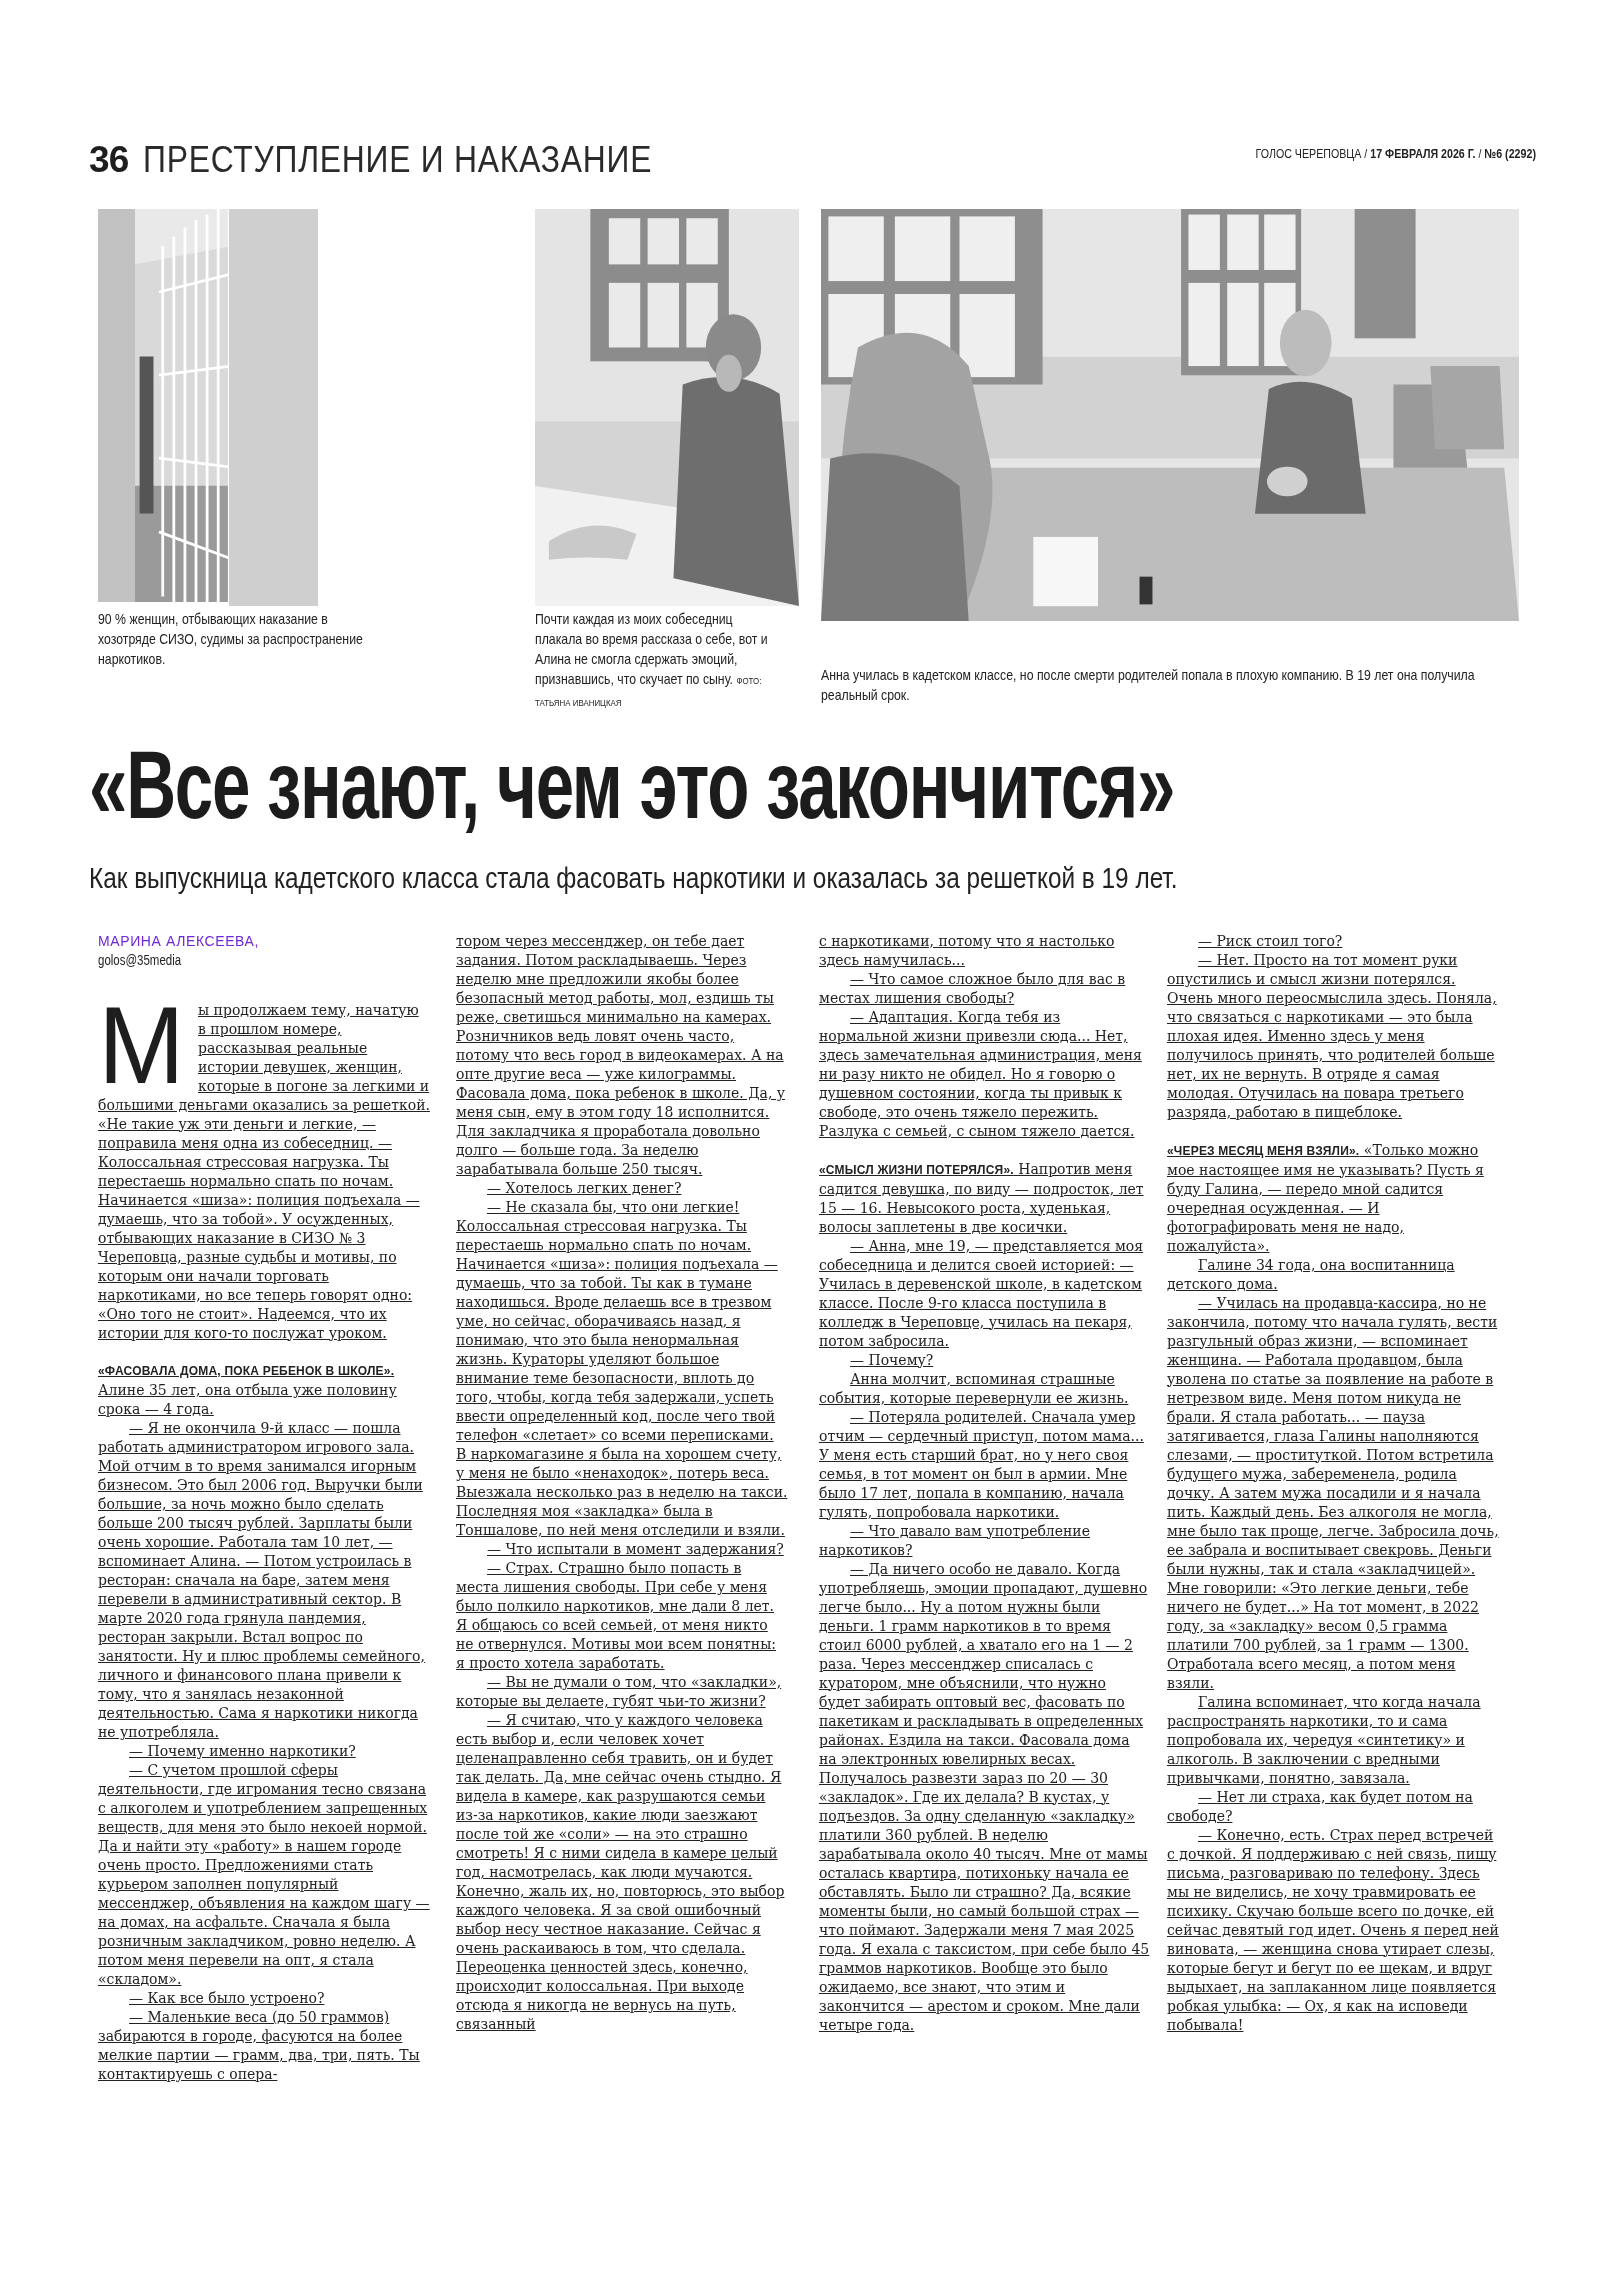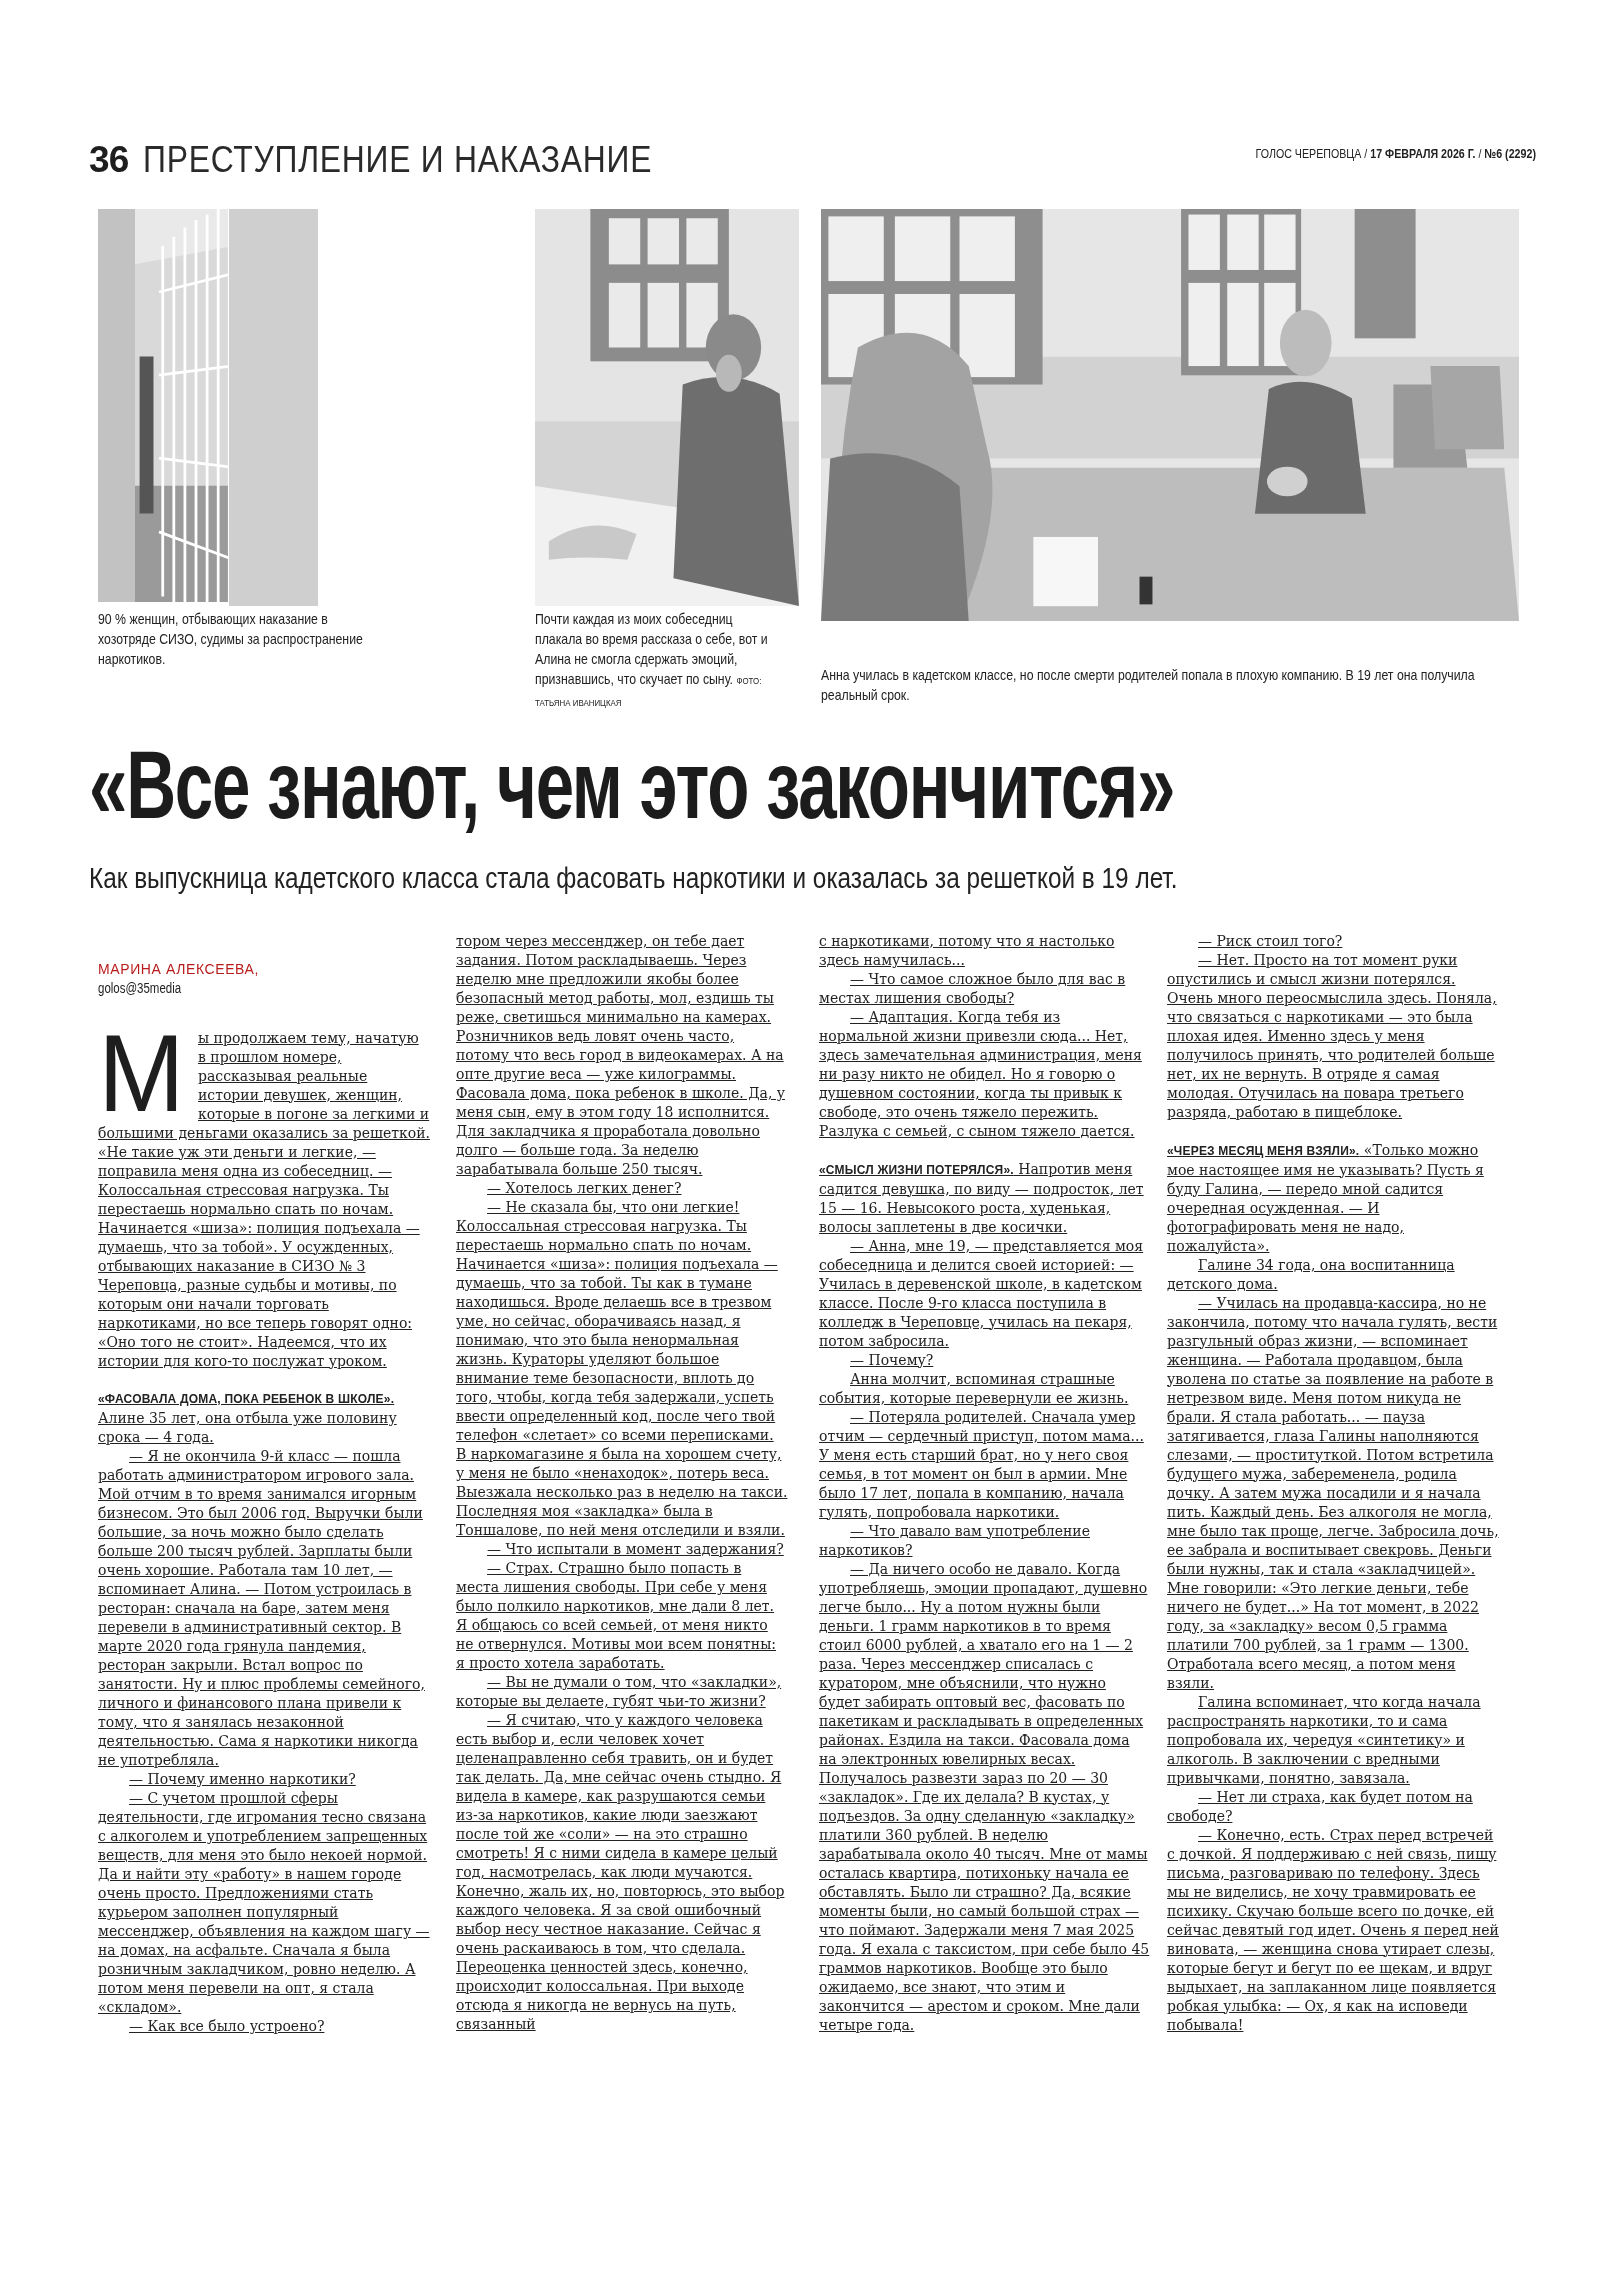--- a/index.html
+++ b/index.html
@@ -19,21 +19,21 @@
 
     .headline { position: absolute; left: 89px; top: 729px; width: 1477px; font-family: "Liberation Sans", sans-serif; font-weight: bold; font-size: 96px; line-height: 111px; color: #1c1c1c; letter-spacing: -1.8px; transform: scaleX(0.72); transform-origin: left top; white-space: nowrap; }
     .subhead { position: absolute; left: 89px; top: 860px; width: 1661px; font-family: "Liberation Sans", sans-serif; font-size: 29px; line-height: 37px; color: #222; transform: scaleX(0.84); transform-origin: left top; white-space: nowrap; }
 
     .col { position: absolute; top: 932px; width: 332px; font-family: "DejaVu Serif", serif; font-size: 14px; line-height: 19px; color: #222; text-align: left; }
     .col p { margin: 0; text-indent: 31px; text-decoration: underline; }
     .col p.noindent { text-indent: 0; }
     .col p.gap { margin-top: 18.5px; }
     .col .sect { font-family: "Liberation Sans", sans-serif; font-weight: bold; font-size: 12px; letter-spacing: 0.2px; }
 
-    .byline-name { font-family: "Liberation Sans", sans-serif; font-size: 14px; line-height: 18.5px; letter-spacing: 0.6px; color: #b91c1c; margin-top: 28px; }
+    .byline-name { font-family: "Liberation Sans", sans-serif; font-size: 14px; line-height: 18.5px; letter-spacing: 0.6px; color: #6d28d9; }
     .byline-mail { font-family: "Liberation Sans", sans-serif; font-size: 14px; line-height: 18.5px; color: #222; transform: scaleX(0.82); transform-origin: left top; display: inline-block; }
 
     .dropcap-wrap { margin-top: 31px; }
     .dropcap { float: left; font-family: "Liberation Sans", sans-serif; font-weight: normal; font-size: 109px; line-height: 83px; height: 89px; margin: 3.7px 11px 0 -1.8px; color: #1e1e1e; transform: scaleX(0.95); }
   </style>
 </head>
 <body>
 
 <div class="page-header">
   <div class="page-num">36</div>
@@ -159,20 +159,21 @@
   <div class="byline-mail">golos@35media</div>
   <div class="dropcap-wrap">
     <span class="dropcap">М</span>
     <p class="noindent">ы продолжаем тему, начатую в прошлом номере, рассказывая реальные истории девушек, женщин, которые в погоне за легкими и большими деньгами оказались за решеткой. «Не такие уж эти деньги и легкие, — поправила меня одна из собеседниц. — Колоссальная стрессовая нагрузка. Ты перестаешь нормально спать по ночам. Начинается «шиза»: полиция подъехала — думаешь, что за тобой». У осужденных, отбывающих наказание в СИЗО № 3 Череповца, разные судьбы и мотивы, по которым они начали торговать наркотиками, но все теперь говорят одно: «Оно того не стоит». Надеемся, что их истории для кого-то послужат уроком.</p>
   </div>
   <p class="noindent gap"><span class="sect">«ФАСОВАЛА ДОМА, ПОКА РЕБЕНОК В ШКОЛЕ».</span><span> Алине 35 лет, она отбыла уже половину срока — 4 года.</span></p>
   <p>— Я не окончила 9-й класс — пошла работать администратором игрового зала. Мой отчим в то время занимался игорным бизнесом. Это был 2006 год. Выручки были большие, за ночь можно было сделать больше 200 тысяч рублей. Зарплаты были очень хорошие. Работала там 10 лет, — вспоминает Алина. — Потом устроилась в ресторан: сначала на баре, затем меня перевели в административный сектор. В марте 2020 года грянула пандемия, ресторан закрыли. Встал вопрос по занятости. Ну и плюс проблемы семейного, личного и финансового плана привели к тому, что я занялась незаконной деятельностью. Сама я наркотики никогда не употребляла.</p>
   <p>— Почему именно наркотики?</p>
   <p>— С учетом прошлой сферы деятельности, где игромания тесно связана с алкоголем и употреблением запрещенных веществ, для меня это было некоей нормой. Да и найти эту «работу» в нашем городе очень просто. Предложениями стать курьером заполнен популярный мессенджер, объявления на каждом шагу — на домах, на асфальте. Сначала я была розничным закладчиком, ровно неделю. А потом меня перевели на опт, я стала «складом».</p>
   <p>— Как все было устроено?</p>
+  <p>— Маленькие веса (до 50 граммов) забираются в городе, фасуются на более мелкие партии — грамм, два, три, пять. Ты контактируешь с опера-</p>
 </div>
 
 <div class="col" style="left:456px;">
   <p class="noindent">тором через мессенджер, он тебе дает задания. Потом раскладываешь. Через неделю мне предложили якобы более безопасный метод работы, мол, ездишь ты реже, светишься минимально на камерах. Розничников ведь ловят очень часто, потому что весь город в видеокамерах. А на опте другие веса — уже килограммы. Фасовала дома, пока ребенок в школе. Да, у меня сын, ему в этом году 18 исполнится. Для закладчика я проработала довольно долго — больше года. За неделю зарабатывала больше 250 тысяч.</p>
   <p>— Хотелось легких денег?</p>
   <p>— Не сказала бы, что они легкие! Колоссальная стрессовая нагрузка. Ты перестаешь нормально спать по ночам. Начинается «шиза»: полиция подъехала — думаешь, что за тобой. Ты как в тумане находишься. Вроде делаешь все в трезвом уме, но сейчас, оборачиваясь назад, я понимаю, что это была ненормальная жизнь. Кураторы уделяют большое внимание теме безопасности, вплоть до того, чтобы, когда тебя задержали, успеть ввести определенный код, после чего твой телефон «слетает» со всеми переписками. В наркомагазине я была на хорошем счету, у меня не было «ненаходок», потерь веса. Выезжала несколько раз в неделю на такси. Последняя моя «закладка» была в Тоншалове, по ней меня отследили и взяли.</p>
   <p>— Что испытали в момент задержания?</p>
   <p>— Страх. Страшно было попасть в места лишения свободы. При себе у меня было полкило наркотиков, мне дали 8 лет. Я общаюсь со всей семьей, от меня никто не отвернулся. Мотивы мои всем понятны: я просто хотела заработать.</p>
   <p>— Вы не думали о том, что «закладки», которые вы делаете, губят чьи-то жизни?</p>
   <p>— Я считаю, что у каждого человека есть выбор и, если человек хочет целенаправленно себя травить, он и будет так делать. Да, мне сейчас очень стыдно. Я видела в камере, как разрушаются семьи из-за наркотиков, какие люди заезжают после той же «соли» — на это страшно смотреть! Я с ними сидела в камере целый год, насмотрелась, как люди мучаются. Конечно, жаль их, но, повторюсь, это выбор каждого человека. Я за свой ошибочный выбор несу честное наказание. Сейчас я очень раскаиваюсь в том, что сделала. Переоценка ценностей здесь, конечно, происходит колоссальная. При выходе отсюда я никогда не вернусь на путь, связанный</p>

